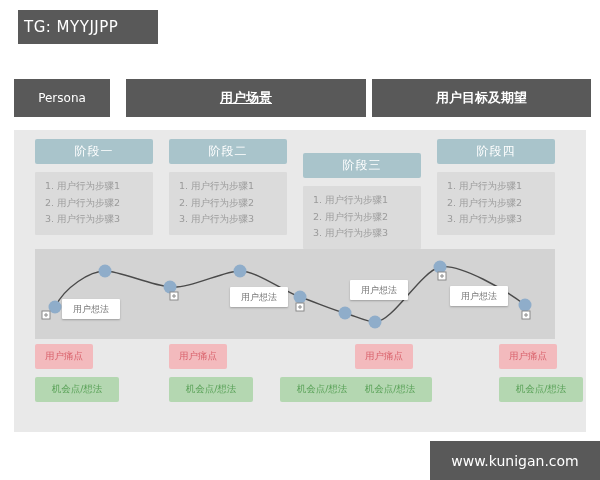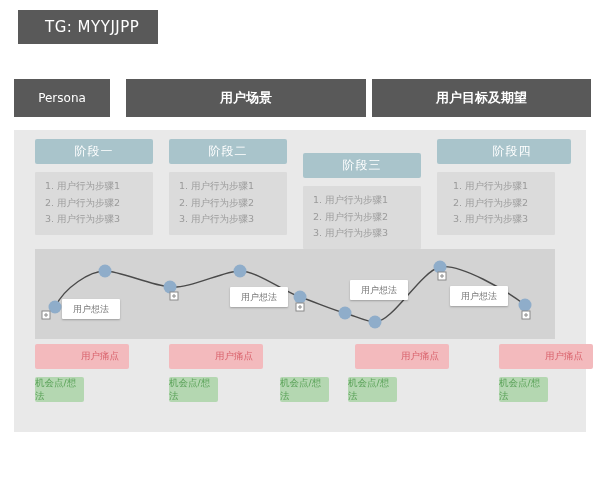--- a/index.html
+++ b/index.html
@@ -3,72 +3,72 @@
 <meta charset="utf-8">
 <style>
   html,body { margin:0; padding:0; background:#fff; }
   .stage {
     position:relative; width:600px; height:480px; background:#ffffff;
     font-family:"DejaVu Sans","Liberation Sans",sans-serif; overflow:hidden;
   }
   .dark { background:var(--dark-box,#595959); color:#fff; }
   .tg-box {
     position:absolute; left:18px; top:10px; width:140px; height:34px;
-    display:flex; align-items:center; padding-left:27px; box-sizing:border-box;
+    display:flex; align-items:center; padding-left:6px; box-sizing:border-box;
     font-size:15px; letter-spacing:.5px;
   }
   .hdr {
     position:absolute; top:79px; height:38px;
     display:flex; align-items:center; justify-content:center;
     font-size:13px; font-weight:600;
   }
   .hdr.persona { left:14px; width:96px; font-size:12px; font-weight:500; }
-  .hdr.scenario { left:126px; width:240px; }
+  .hdr.scenario { left:126px; width:240px;text-decoration:underline; }
   .hdr.goals { left:372px; width:219px; }
   .panel {
     position:absolute; left:14px; top:130px; width:572px; height:302px;
     background:var(--panel-bg,#e9e9e9);
   }
   .phase-hdr {
     position:absolute; top:9px; width:118px; height:25px;
     background:var(--phase-header-bg,#a9c4cb); color:#fff;
     display:flex; align-items:center; justify-content:center;
     font-size:12px; border-radius:2px; letter-spacing:1px;
   }
   .steps {
     position:absolute; top:42px; width:118px; height:63px;
     background:var(--step-box-bg,#dbdbdb); color:var(--step-text,#9b9b9b);
     font-size:9.5px; line-height:1.75; padding:6px 0 0 10px; box-sizing:border-box;
     border-radius:1px;
   }
-  .col0 { left:21px; } .col1 { left:155px; } .col2 { left:289px;margin-top:14px; } .col3 { left:423px;padding-left:16px; }
+  .col0 { left:21px; } .col1 { left:155px; } .col2 { left:289px;margin-top:14px; } .col3 { left:423px; }
   .band {
     position:absolute; left:21px; top:119px; width:520px; height:90px;
     background:var(--band-bg,#d3d3d3);
   }
   .band svg { position:absolute; left:0; top:0; }
   .thought {
     position:absolute; width:58px; height:20px; background:#ffffff;
     color:var(--thought-text,#777); font-size:9px;
     display:flex; align-items:center; justify-content:center;
     box-shadow:0 1px 2px rgba(0,0,0,.25); border-radius:1px;
   }
   .t0 { left:27px;  top:50px; }
   .t1 { left:195px; top:38px; }
   .t2 { left:315px; top:31px; }
   .t3 { left:415px; top:37px; }
   .pain {
     position:absolute; top:214px; width:58px; height:25px;
     background:var(--pain-bg,#f3babd); color:var(--pain-text,#d9606a);
     display:flex; align-items:center; justify-content:center;
-    font-size:9.5px; border-radius:2px;padding-left:36px;
+    font-size:9.5px; border-radius:2px;
   }
   .p0 { left:21px; } .p1 { left:155px; } .p2 { left:341px; } .p3 { left:485px; }
   .opp {
-    position:absolute; top:247px; width:49px; height:25px;
+    position:absolute; top:247px; width:84px; height:25px;
     background:var(--opportunity-bg,#b4d7b1); color:var(--opportunity-text,#5aa258);
     display:flex; align-items:center; justify-content:center;
     font-size:9.5px; border-radius:2px;
   }
   .o0 { left:21px; } .o1 { left:155px; } .o2 { left:266px; } .o3 { left:334px; } .o4 { left:485px; }
   .footer-bar {
     position:absolute; left:430px; top:441px; width:170px; height:39px;
     display:flex; align-items:center; justify-content:center; font-size:14px;
   }
 </style>
@@ -160,14 +160,15 @@
     <div class="pain p3">用户痛点</div>
 
     <div class="opp o0">机会点/想法</div>
     <div class="opp o1">机会点/想法</div>
     <div class="opp o2">机会点/想法</div>
     <div class="opp o3">机会点/想法</div>
     <div class="opp o4">机会点/想法</div>
 
   </div>
 
+  <div class="footer-bar dark">www.kunigan.com</div>
 
 </div>
 
 </body></html>

